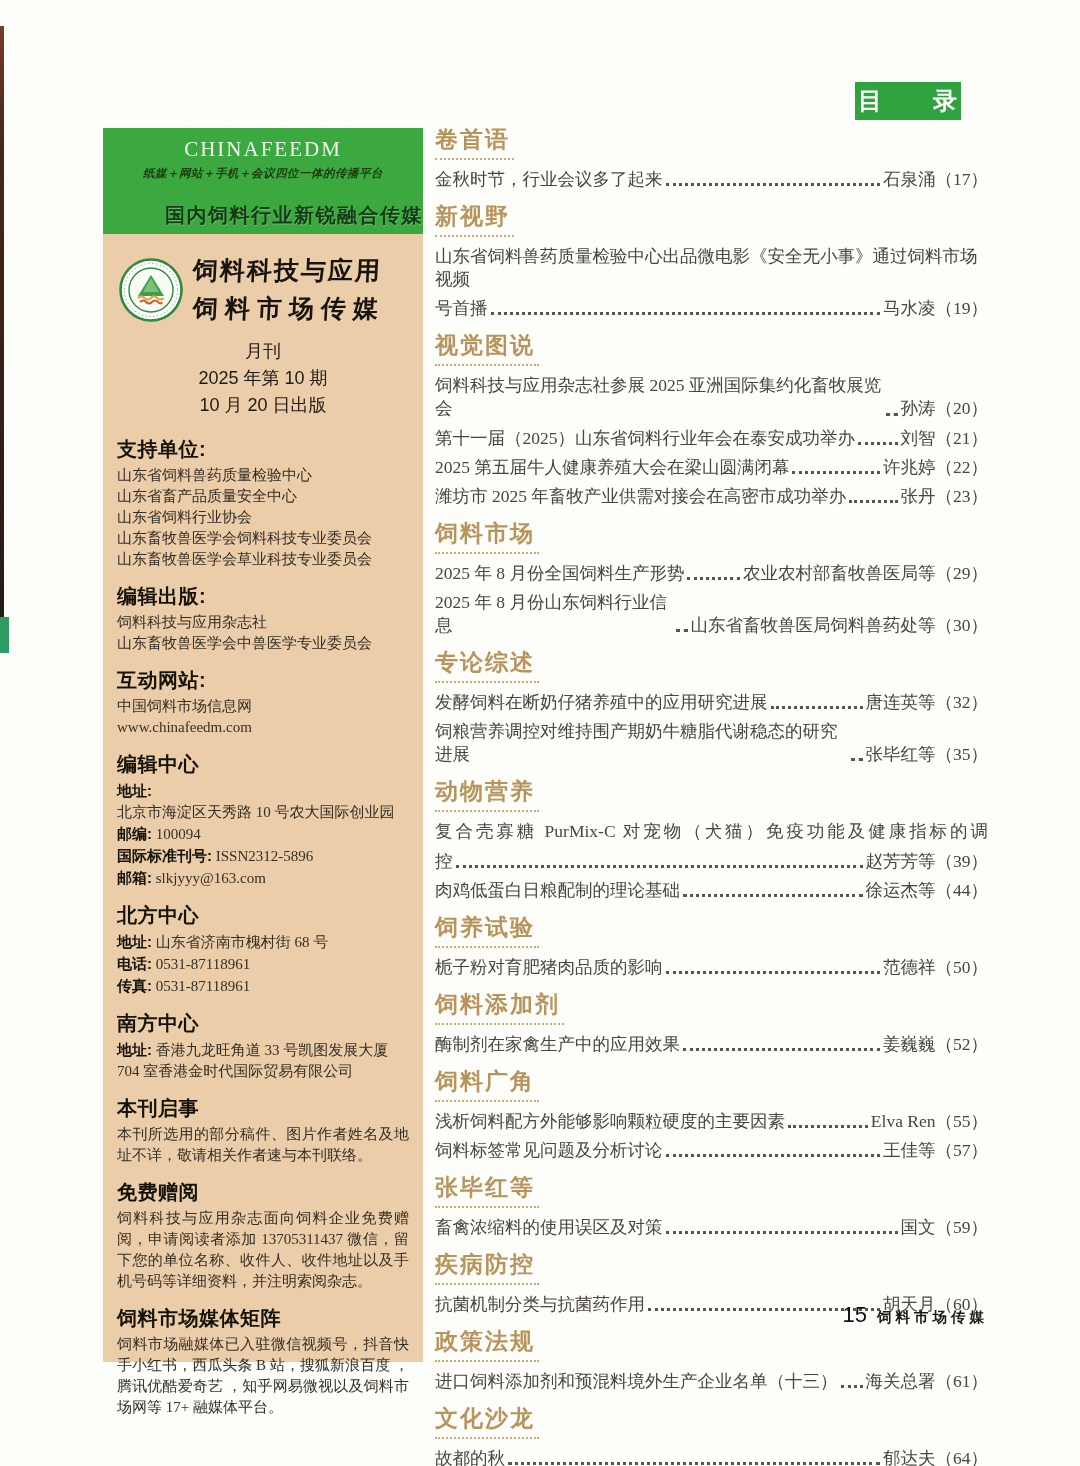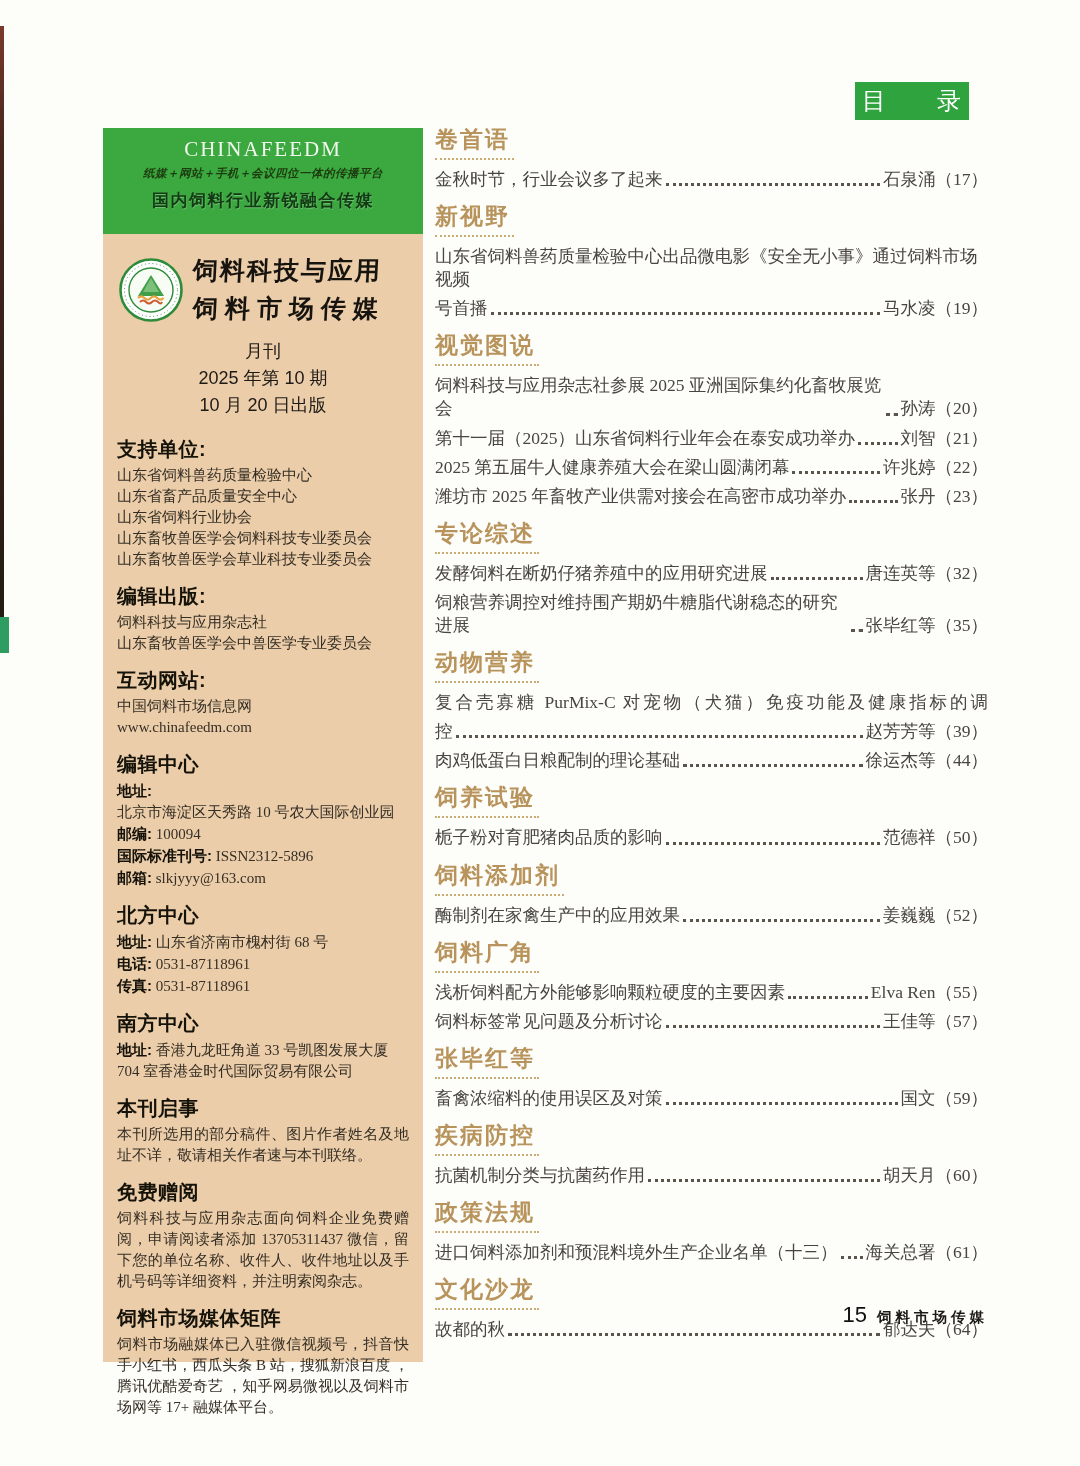--- a/index.html
+++ b/index.html
@@ -13,41 +13,41 @@
     background:linear-gradient(#7a3a2c 0%, #47261c 20%, #241b15 100%); }
   .edge-green { position:absolute; left:0; top:617px; width:9px; height:36px; background:var(--edge_green,#2f9c62); }
 
   
   .sidebar { position:absolute; left:103px; top:128px; width:320px; height:1234px;
     background:var(--sidebar_tan,#ebcda9); }
   .banner { background:var(--banner_green,#3ba93f); height:106px; box-sizing:border-box;
     text-align:center; padding-top:9px; }
   .banner .b1 { font-family:"Liberation Serif", serif; font-size:21px; letter-spacing:2px; color:#f2f8ee; }
   .banner .b2 { font-size:11.5px; font-style:italic; font-weight:bold; color:#1d3c10; margin-top:4px; letter-spacing:0.5px; }
-  .banner .b3 { font-size:17px; font-weight:bold; color:#123b14; margin-top:8px; letter-spacing:1.5px;
-    text-shadow:0.5px 0.5px 0 rgba(255,255,255,0.25); }
+  .banner .b3 { font-size:20px; font-weight:bold; color:#123b14; margin-top:21px; letter-spacing:1.5px;
+    text-shadow:0.5px 0.5px 0 rgba(255,255,255,0.25);text-align:right; }
 
   .masthead { display:flex; align-items:center; gap:10px; padding:20px 12px 0 16px; }
   .logo { width:64px; height:64px; flex:none; }
   .mh-titles { font-family:"DejaVu Serif", serif; font-weight:bold; color:#17140f; }
   .mh1 { font-size:25px; letter-spacing:2px; transform:skewX(-3deg); }
   .mh2 { font-size:25px; letter-spacing:7px; margin-top:5px; transform:skewX(-3deg); }
 
   .issue { text-align:center; font-size:18px; color:#1d1a16; line-height:1.5; margin-top:13px; }
 
   .blocks { padding:17px 14px 0; }
   .block { margin-bottom:13px; }
   .bh { font-size:20px; font-weight:bold; color:#151209; margin-bottom:2px; letter-spacing:0.5px; }
   .bl { font-family:"Liberation Serif", serif; font-size:15px; color:#352e25; line-height:1.4;
     text-align:justify; }
   .bl .lbl { font-family:"Liberation Sans", sans-serif; font-weight:bold; color:#151209; }
 
   
-  .toc-badge { position:absolute; left:855px; top:82px; width:114px; height:38px;
-    background:var(--badge_green,#2fa33d); color:#fff; font-weight:normal; font-size:24px;
+  .toc-badge { position:absolute; left:855px; top:82px; width:106px; height:38px;
+    background:var(--badge_green,#2fa33d); color:#fff; font-weight:bold; font-size:24px;
     display:flex; align-items:center; justify-content:center; letter-spacing:1px; }
 
   
   .main { position:absolute; left:435px; top:120px; width:553px; }
   .sec { margin-bottom:3px; }
   .sh { display:inline-block; font-family:"Liberation Serif", serif; font-weight:bold;
     font-size:23px; color:var(--heading_gold,#b8945c); letter-spacing:2px;
     border-bottom:2px dotted #cbab74; padding:0 4px 3px 0; margin:4px 0 2px; }
   .row { display:flex; align-items:flex-end; font-family:"Liberation Serif", serif;
     font-size:17.5px; color:#494540; margin:6px 0; line-height:1.32; }
@@ -179,20 +179,29 @@
         <span class="ap">刘智（21）</span>
       </div><div class="row">
         <span class="t">2025 第五届牛人健康养殖大会在梁山圆满闭幕</span>
         <span class="lead"></span>
         <span class="ap">许兆婷（22）</span>
       </div><div class="row">
         <span class="t">潍坊市 2025 年畜牧产业供需对接会在高密市成功举办</span>
         <span class="lead"></span>
         <span class="ap">张丹（23）</span>
       </div></div>
+    <div class="sec"><div class="sh">饲料市场</div><div class="row">
+        <span class="t">2025 年 8 月份全国饲料生产形势</span>
+        <span class="lead"></span>
+        <span class="ap">农业农村部畜牧兽医局等（29）</span>
+      </div><div class="row">
+        <span class="t">2025 年 8 月份山东饲料行业信息</span>
+        <span class="lead"></span>
+        <span class="ap">山东省畜牧兽医局饲料兽药处等（30）</span>
+      </div></div>
     <div class="sec"><div class="sh">专论综述</div><div class="row">
         <span class="t">发酵饲料在断奶仔猪养殖中的应用研究进展</span>
         <span class="lead"></span>
         <span class="ap">唐连英等（32）</span>
       </div><div class="row">
         <span class="t">饲粮营养调控对维持围产期奶牛糖脂代谢稳态的研究进展</span>
         <span class="lead"></span>
         <span class="ap">张毕红等（35）</span>
       </div></div>
     <div class="sec"><div class="sh">动物营养</div><div class="cont spread">复合壳寡糖 PurMix-C 对宠物（犬猫）免疫功能及健康指标的调</div><div class="row">

